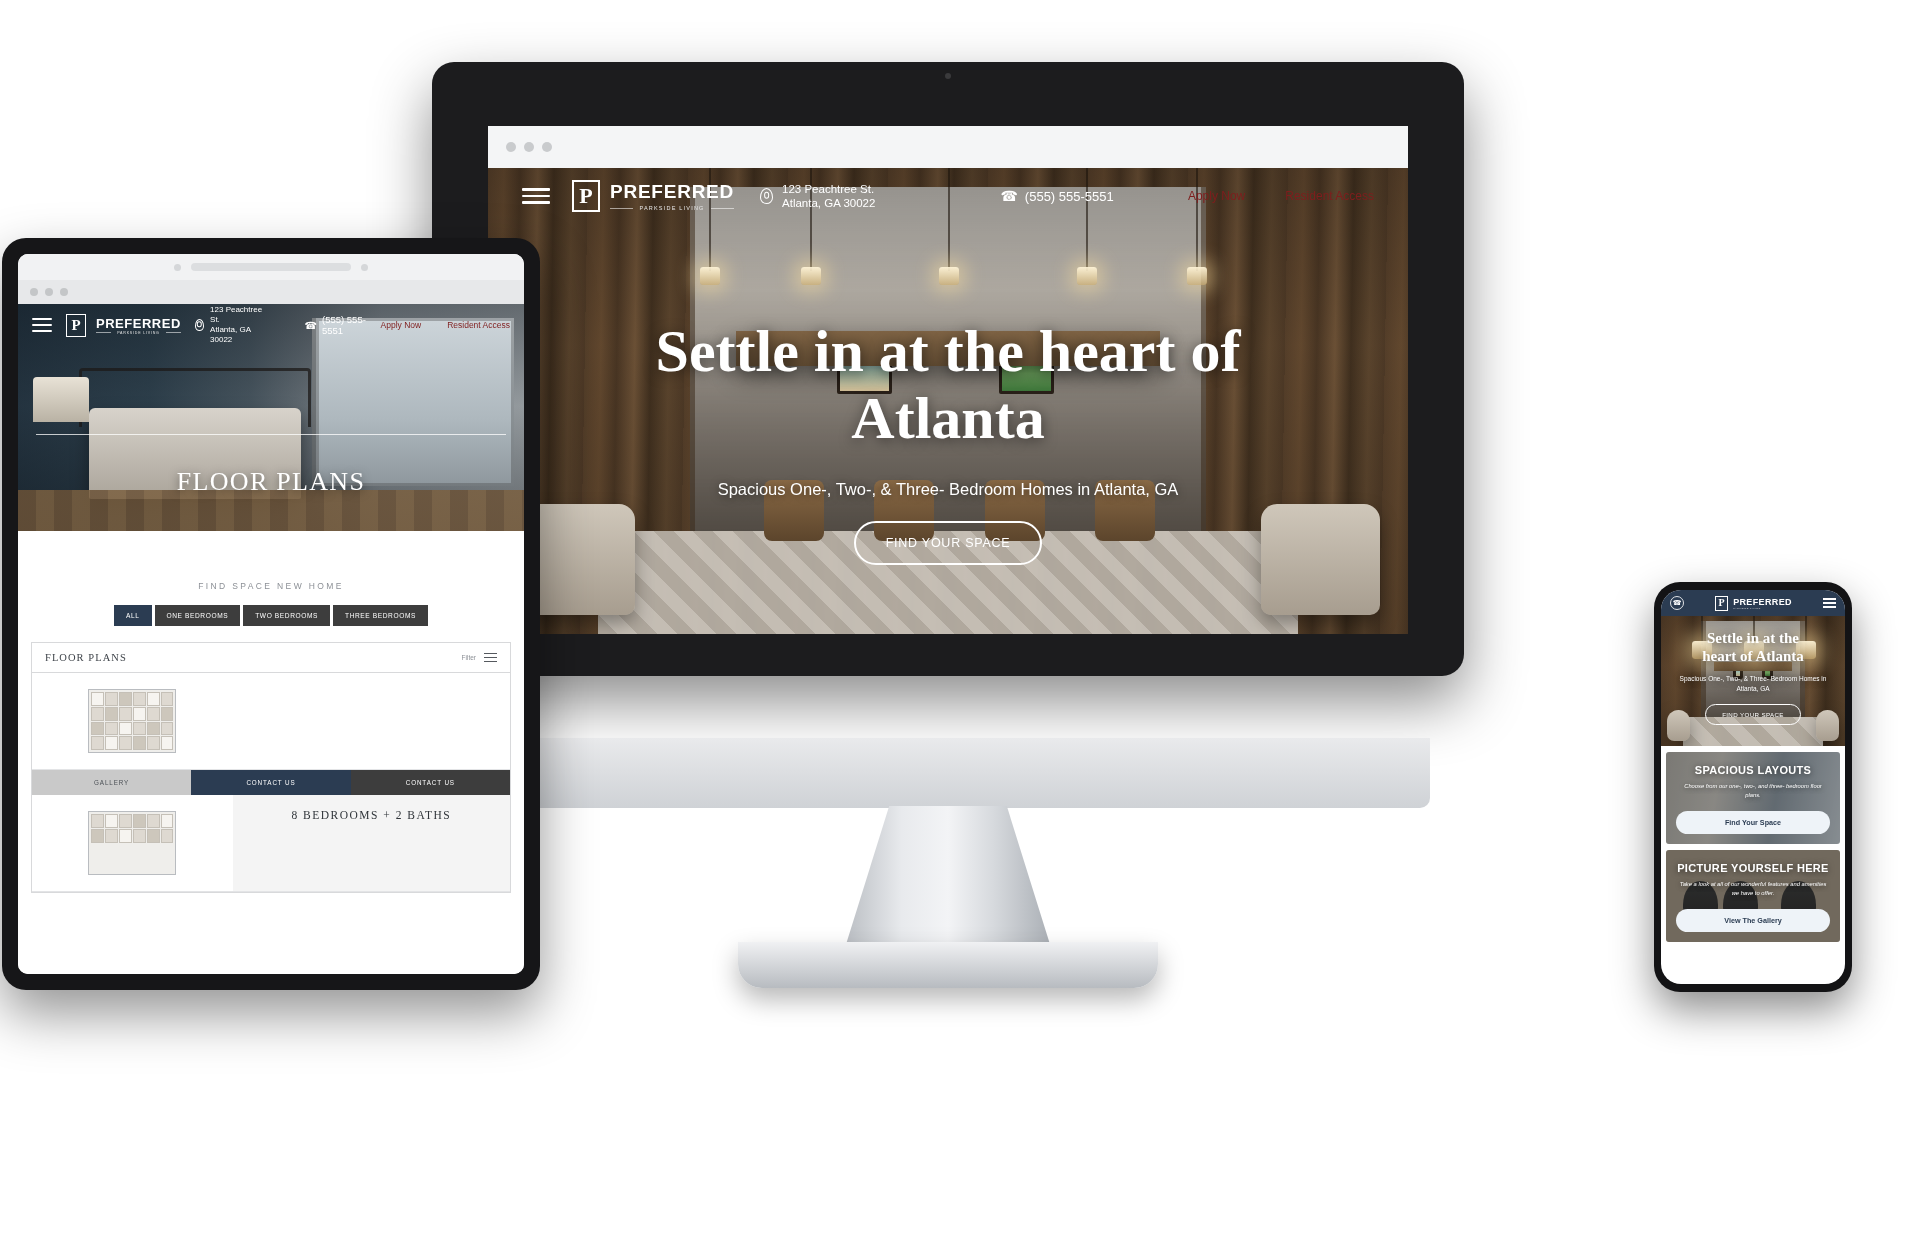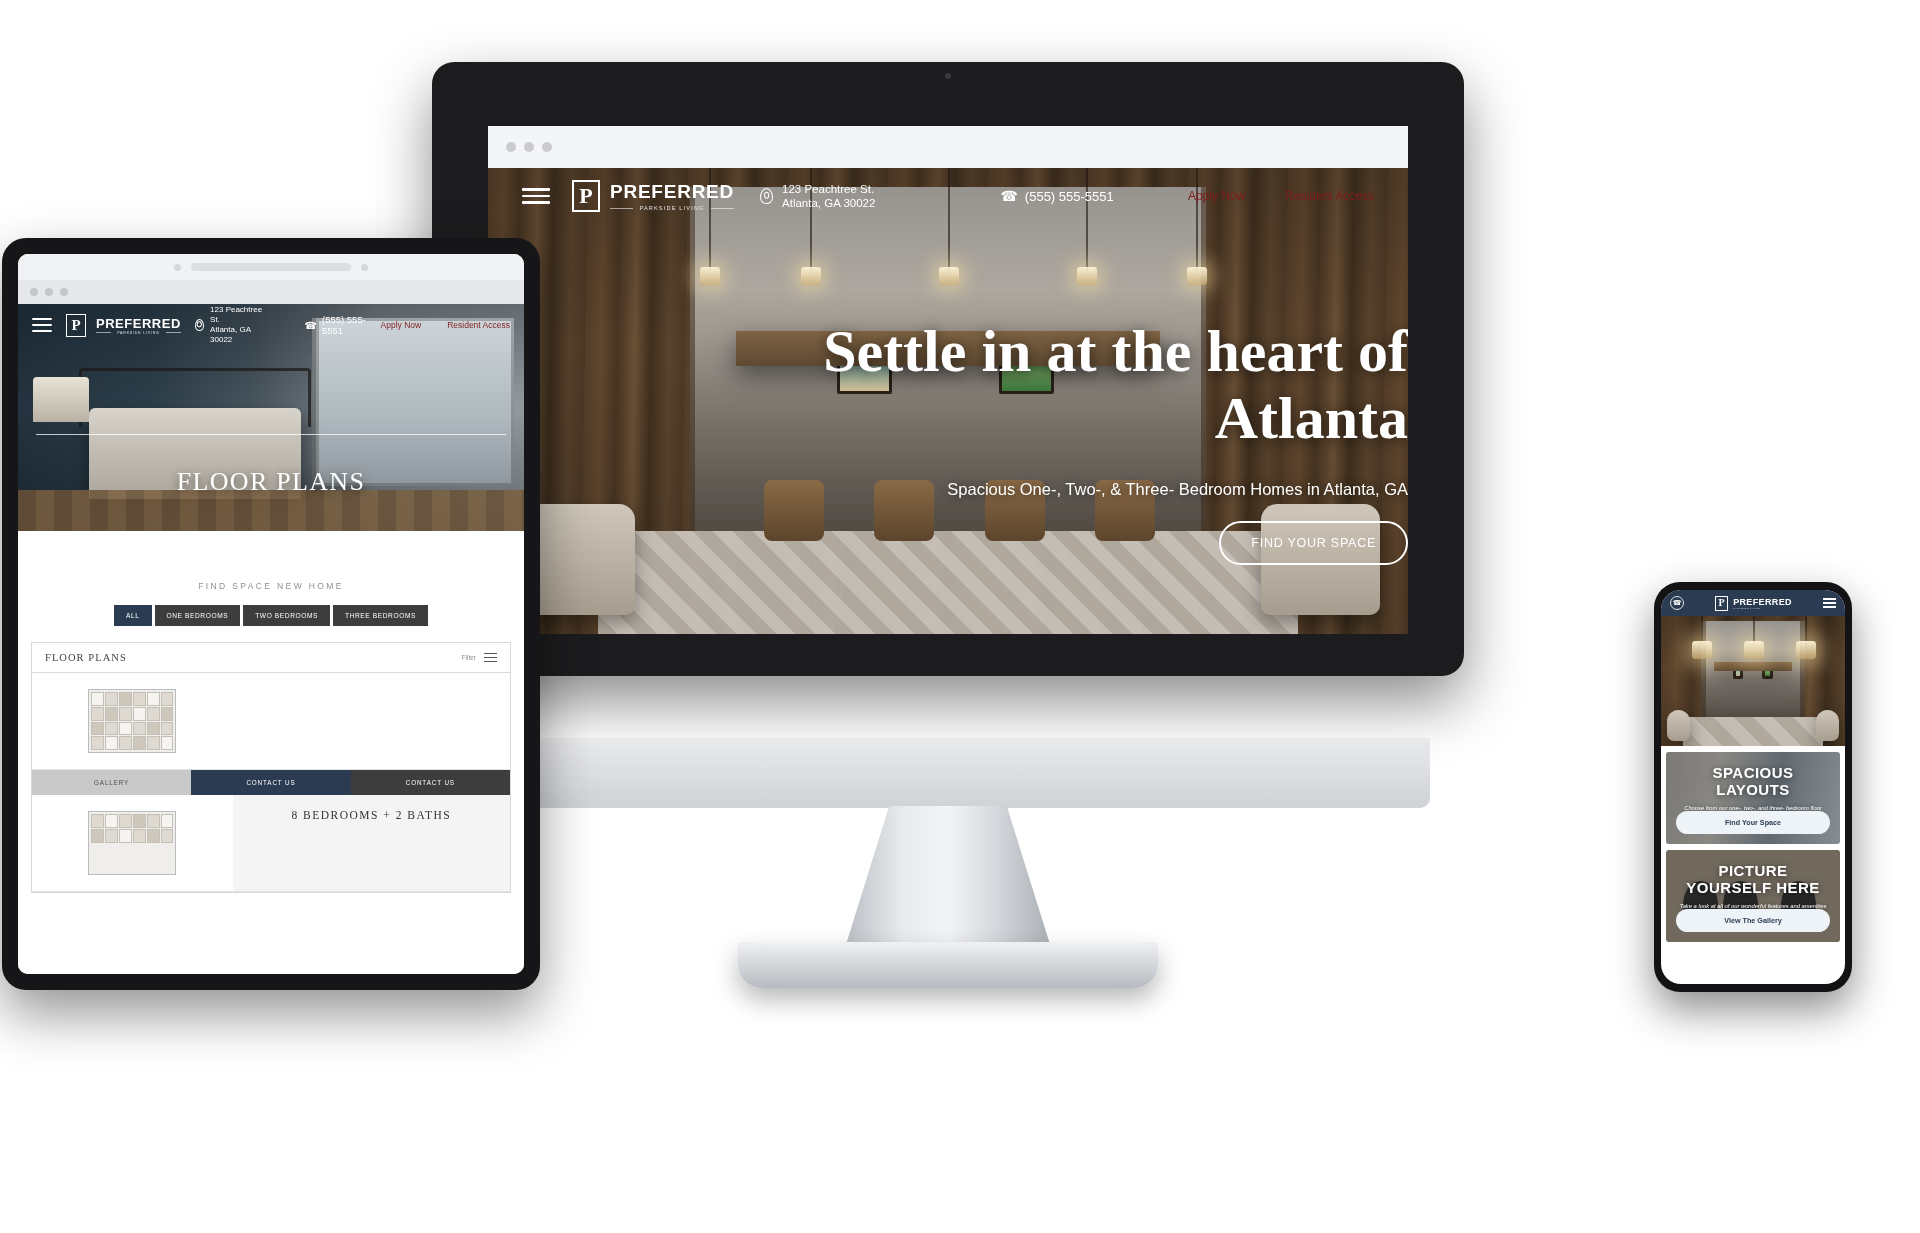--- a/index.html
+++ b/index.html
@@ -93,21 +93,21 @@
   }
   .pin::after{
     content:""; position:absolute; left:50%; top:42%; transform:translate(-50%,-50%);
     width:34%; height:34%; border:1.5px solid #fff; border-radius:50%;
   }
   .addr{ color:#fff; line-height:1.25; }
   .phone-ico{ color:#fff; }
   .nav-link{ color:#7f1d1d; white-space:nowrap; }
 
   
-  .hero-copy{ position:absolute; left:0; right:0; z-index:6; text-align:right; color:#fff; }
+  .hero-copy{ position:absolute; left:0; right:0; z-index:6; text-align:center; color:#fff; }
   .hero-h1{
     font-family:"Liberation Serif", serif; font-weight:700; color:#fff; line-height:1.12;
     text-shadow:0 2px 14px rgba(0,0,0,.55);
   }
   .hero-sub{ color:#fff; text-shadow:0 1px 8px rgba(0,0,0,.6); }
   .pill-btn{
     display:inline-block; border:2px solid #fff; border-radius:999px; color:#fff;
     letter-spacing:.06em; background:transparent; cursor:pointer;
   }
 
@@ -333,21 +333,21 @@
   .ph-hero-copy h1{
     font-family:"Liberation Serif", serif; font-weight:700; color:#fff; font-size:15px; line-height:1.18;
     text-shadow:0 2px 8px rgba(0,0,0,.6);
   }
   .ph-hero-copy p{ margin-top:9px; font-size:6.5px; color:#fff; line-height:1.5; text-shadow:0 1px 6px rgba(0,0,0,.6); }
   .ph-hero-copy .pill-btn{ margin-top:10px; font-size:6.2px; padding:6px 16px; border-width:1.3px; }
 
   .ph-sec{ position:relative; height:92px; margin:6px 5px 0; overflow:hidden; border-radius:3px; }
   .ph-sec .shade{ position:absolute; inset:0; background:rgba(35,40,46,.42); }
   .ph-sec .inner{ position:absolute; left:0; right:0; top:12px; text-align:center; padding:0 10px; z-index:4; }
-  .ph-sec h3{ color:#fff; font-size:15px; letter-spacing:.03em; text-shadow:0 1px 6px rgba(0,0,0,.6); }
+  .ph-sec h3{ color:#fff; font-size:11px; letter-spacing:.03em; text-shadow:0 1px 6px rgba(0,0,0,.6); }
   .ph-sec p{ color:#fff; font-size:5.8px; font-style:italic; line-height:1.5; margin-top:6px; text-shadow:0 1px 5px rgba(0,0,0,.6); }
   .ph-sec .wbtn{
     position:absolute; left:10px; right:10px; bottom:10px; z-index:4;
     background:#eef3f8; color:#2b3c52; font-size:7.2px; font-weight:700;
     text-align:center; padding:7px 0; border-radius:999px; cursor:pointer;
   }
   .bedroom2{
     position:absolute; inset:0;
     background: linear-gradient(100deg,#b9b3a8 0%,#d2ccc1 30%,#8f9aa2 62%,#cfd6da 100%);
   }
@@ -612,20 +612,28 @@
             <div class="tv a"></div>
             <div class="tv b"></div>
           </div>
           <div class="pendant" style="left:22%"></div>
           <div class="pendant" style="left:50%"></div>
           <div class="pendant" style="left:78%"></div>
           <div class="rug"></div>
           <div class="chair l"></div>
           <div class="chair r"></div>
         </div>
+        <div class="ph-hero-copy">
+          <h1>
+            <span>Settle in at the</span><br>
+            <span>heart of Atlanta</span>
+          </h1>
+          <p>Spacious One-, Two-, &amp; Three- Bedroom Homes in Atlanta, GA</p>
+          <div class="pill-btn">FIND YOUR SPACE</div>
+        </div>
       </div>
 
       <div class="ph-sec">
         <div class="bedroom2"></div>
         <div class="shade"></div>
         <div class="inner">
           <h3>SPACIOUS LAYOUTS</h3>
           <p>Choose from our one-, two-, and three- bedroom floor plans.</p>
         </div>
         <div class="wbtn">Find Your Space</div>

